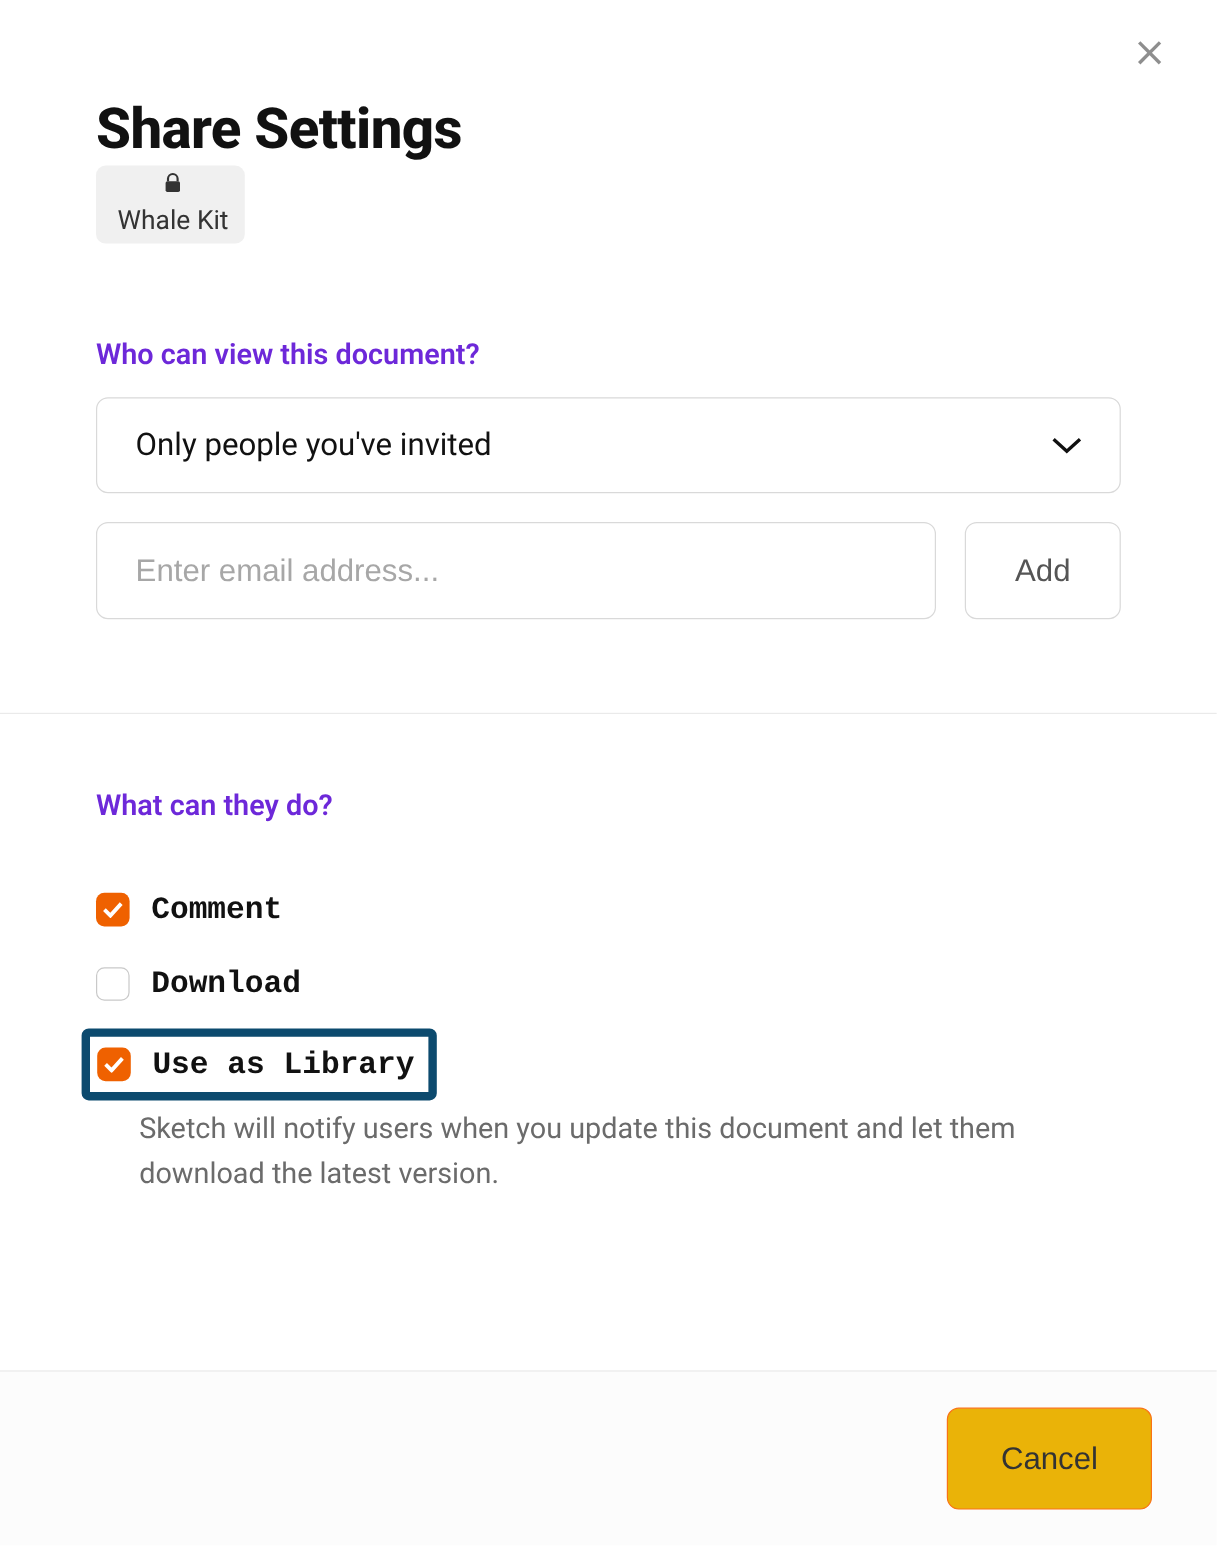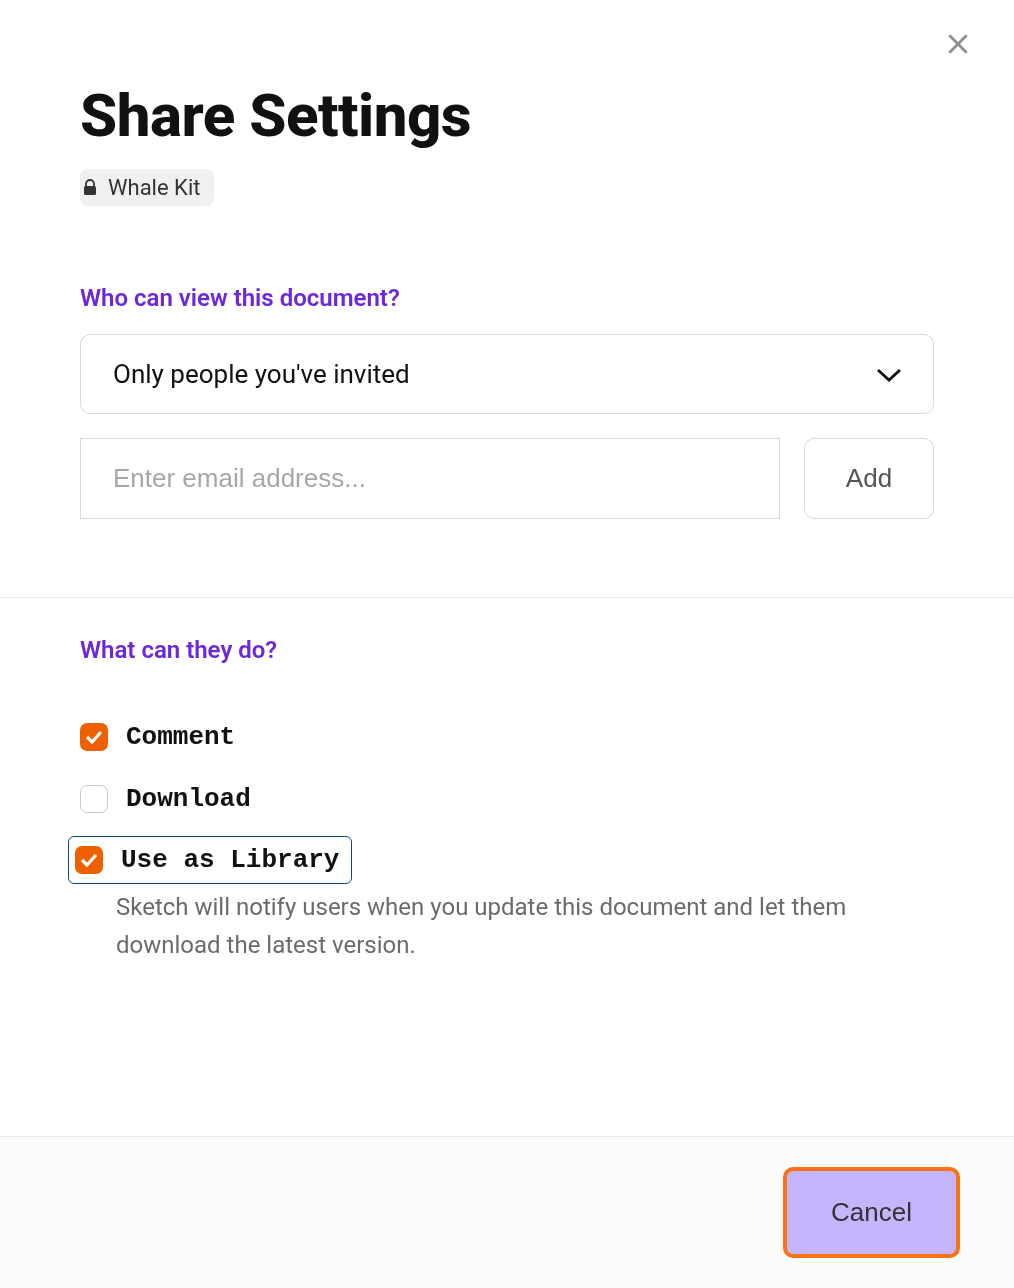--- a/index.html
+++ b/index.html
@@ -33,33 +33,34 @@
       align-items: center;
       justify-content: center;
     }
     .close-btn svg {
       width: 26px;
       height: 26px;
       stroke: #8e8e8e;
       stroke-width: 2.6;
     }
     .dialog-title {
-      font-size: 60px;
+      font-size: 47px;
       font-weight: 800;
       color: #111;
       letter-spacing: -0.5px;
-      margin-bottom: 18px;
+      margin-bottom: 3px;
     }
     .doc-chip {
       display: inline-flex;
       align-items: center;
       background: #f0f0f0;
       border-radius: 8px;
-      padding: 6px 14px 6px 2px;
+      padding: 6px 14px 6px 18px;
       gap: 10px;
+      flex-direction: column;
     }
     .doc-chip .lock {
       color: #333;
       display: flex;
       align-items: center;
     }
     .doc-chip .lock svg {
       width: 16px;
       height: 18px;
     }
@@ -106,21 +107,21 @@
       fill: none;
     }
     .invite-row {
       display: flex;
       gap: 24px;
       margin-top: 24px;
     }
     .email-input {
       flex: 1;
       border: 1px solid #d9d9d9;
-      border-radius: 0;
+      border-radius: 10px;
       padding: 24px 32px;
       font-size: 26px;
       color: #111;
       outline: none;
     }
     .email-input::placeholder {
       color: #a7a7a7;
     }
     .add-btn {
       width: 130px;
@@ -177,21 +178,21 @@
     }
     .perm-desc {
       font-size: 24px;
       color: #6b6b6b;
       margin-left: 36px;
       margin-top: 4px;
       line-height: 1.6;
       max-width: 740px;
     }
     .highlight-box {
-      border: 1px solid #0c4a6e;
+      border: 7px solid #0c4a6e;
       border-radius: 6px;
       padding: 8px 12px 8px 6px;
       margin-left: -12px;
       display: inline-flex;
       align-items: center;
     }
     .footer {
       position: absolute;
       bottom: 0;
       left: 0;
@@ -204,22 +205,22 @@
       background: #fcfcfc;
     }
     .btn {
       border-radius: 10px;
       font-size: 26px;
       padding: 26px 44px;
       cursor: pointer;
       font-weight: 500;
     }
     .btn-cancel {
-      background: #c4b5fd;
-      border: 4px solid #f97316;
+      background: #eab308;
+      border: 1px solid #f97316;
       color: #333;
     }
     .btn-save {
       background: #ef6100;
       border: none;
       color: #fff;
       padding: 26px 48px;
     }
   </style>
 </head>
@@ -259,21 +260,21 @@
     </div>
   </div>
 
   <div class="invite-row">
     <input class="email-input" type="text" placeholder="Enter email address..." style="">
     <button class="add-btn">Add</button>
   </div>
 
   <hr class="divider">
 
-  <h2 class="section-heading" style="margin-top:38px;">What can they do?</h2>
+  <h2 class="section-heading" style="margin-top:62px;">What can they do?</h2>
 
   <div class="perm-list">
 
     <div class="perm-row">
       <div class="checkbox checked">
         <svg viewBox="0 0 18 14">
             <polyline points="2,7 7,12 16,2"></polyline>
           </svg>
       </div>
       <span class="perm-label">Comment</span>

